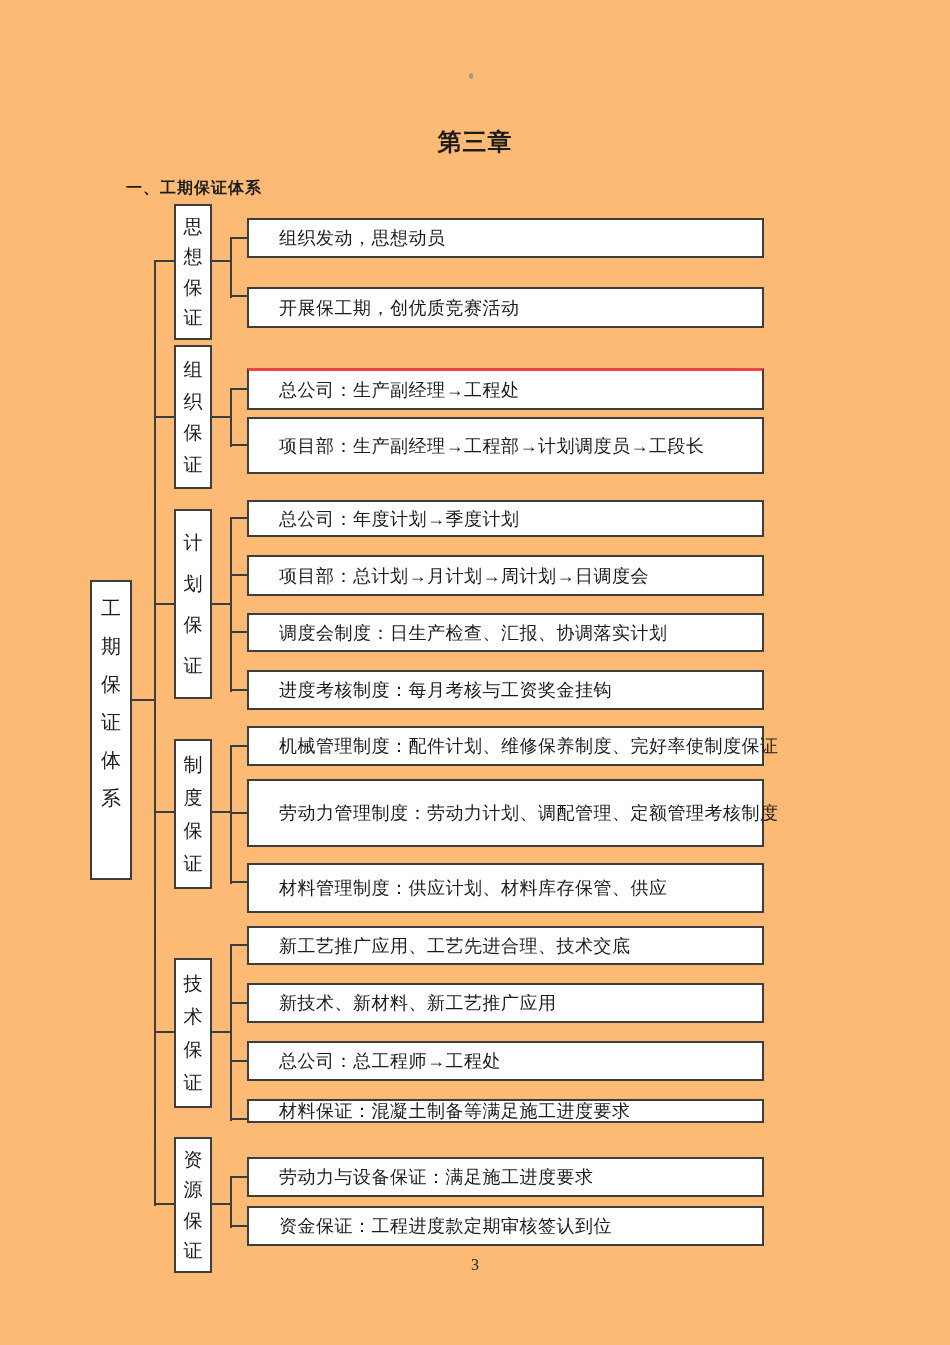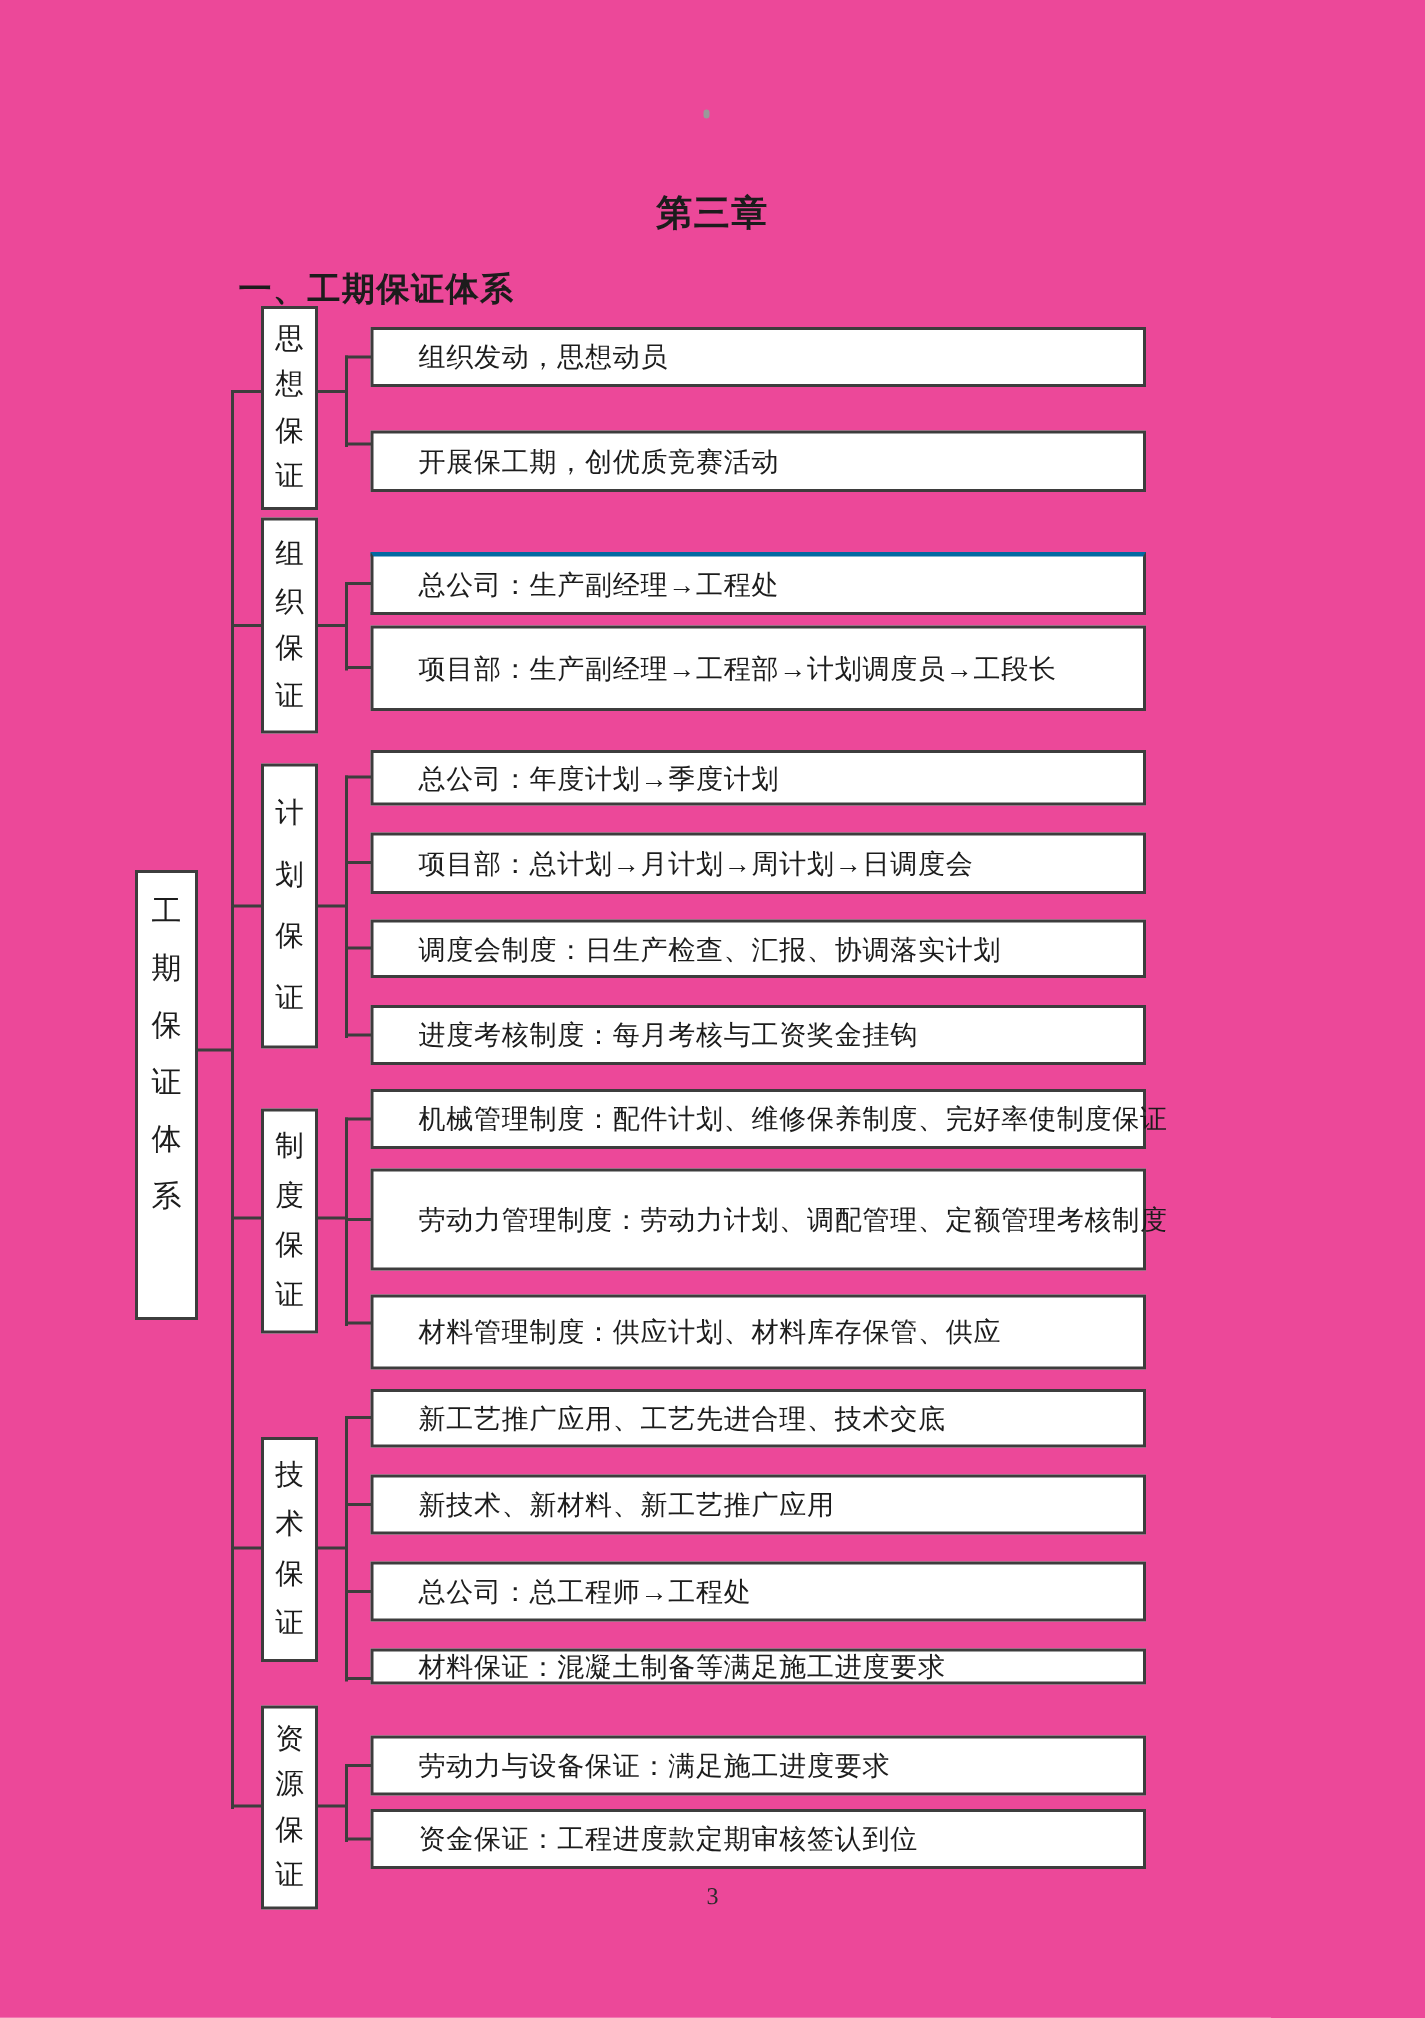--- a/index.html
+++ b/index.html
@@ -4,35 +4,35 @@
 <style>
   * { box-sizing: border-box; margin: 0; padding: 0; }
   html, body { width: 950px; height: 1345px; }
   body {
     background: #ffffff;
     font-family: "Liberation Serif", "DejaVu Serif", serif;
     color: #1c1c1c;
     position: relative;
     overflow: hidden;
   }
-  .page { position: absolute; inset: 0; background: #ec4899; }
+  .page { position: absolute; inset: 0; background: #fdba74; }
 
   .stray {
     position: absolute; left: 469px; top: 73px;
     width: 4px; height: 6px; background: #9a9a9a; border-radius: 2px;
   }
 
   .title-row {
     position: absolute; left: 0; top: 126px; width: 100%;
     display: flex; justify-content: center; align-items: baseline; gap: 34px;
     font-size: 24px; font-weight: bold; letter-spacing: 1px; white-space: nowrap;
   }
   .subtitle {
-    position: absolute; left: 159px; top: 178px;
-    font-size: 22px; font-weight: bold; letter-spacing: 1px; white-space: nowrap;
+    position: absolute; left: 126px; top: 178px;
+    font-size: 16px; font-weight: bold; letter-spacing: 1px; white-space: nowrap;
   }
 
   .box {
     position: absolute; background: #ffffff;
     border: 2px solid #3d3d3d;
   }
   .vbox {
     display: flex; flex-direction: column; align-items: center;
     justify-content: space-evenly;
     font-size: 19px; line-height: 1;
@@ -113,21 +113,21 @@
   <div class="box vbox cat" style="top:1137px;height:136px;">
       <span>资</span>
       <span>源</span>
       <span>保</span>
       <span>证</span>
     </div>
 
   <div class="box item" style="top:218px;height:40px;">组织发动，思想动员</div>
   <div class="box item" style="top:276px;height:41px;margin-top:11px;">开展保工期，创优质竞赛活动</div>
 
-  <div class="box item" style="top:368px;height:42px;border-top:3px solid #0369a1;">总公司：生产副经理→工程处</div>
+  <div class="box item" style="top:368px;height:42px;border-top:3px solid #ef4444;">总公司：生产副经理→工程处</div>
   <div class="box item" style="top:417px;height:57px;">项目部：生产副经理→工程部→计划调度员→工段长</div>
 
   <div class="box item" style="top:500px;height:37px;">总公司：年度计划→季度计划</div>
   <div class="box item" style="top:555px;height:41px;">项目部：总计划→月计划→周计划→日调度会</div>
   <div class="box item" style="top:613px;height:39px;">调度会制度：日生产检查、汇报、协调落实计划</div>
   <div class="box item" style="top:670px;height:40px;">进度考核制度：每月考核与工资奖金挂钩</div>
 
   <div class="box item" style="top:726px;height:40px;">机械管理制度：配件计划、维修保养制度、完好率使制度保证</div>
   <div class="box item" style="top:779px;height:68px;">劳动力管理制度：劳动力计划、调配管理、定额管理考核制度</div>
   <div class="box item" style="top:863px;height:50px;">材料管理制度：供应计划、材料库存保管、供应</div>

